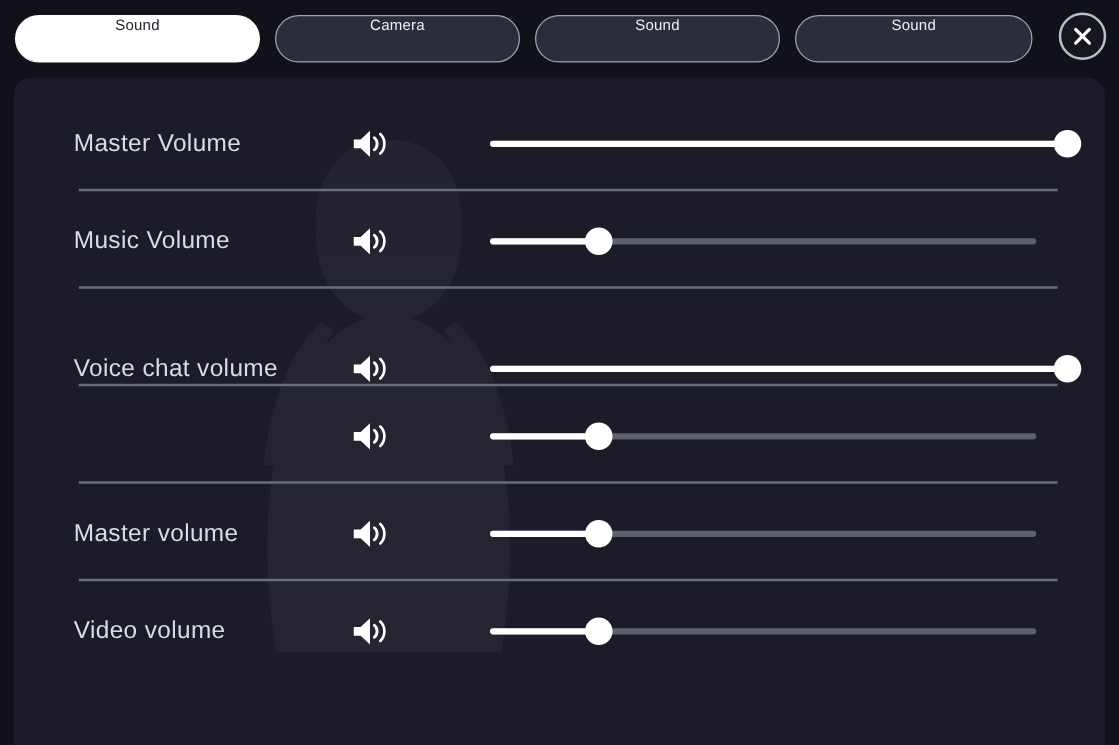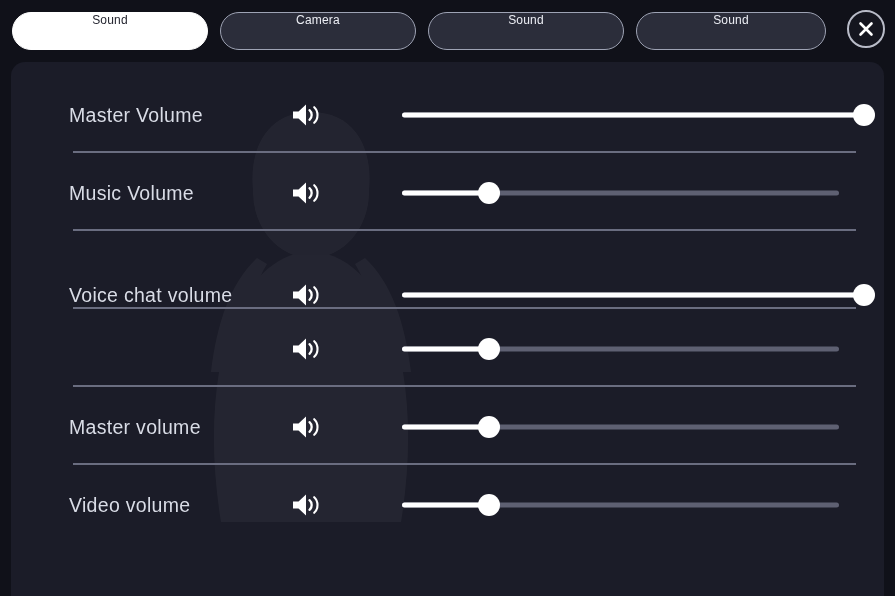--- a/index.html
+++ b/index.html
@@ -95,21 +95,21 @@
     left: 150px;
     top: 10px;
     width: 300px;
     height: 500px;
     opacity: 0.040;
     pointer-events: none;
   }
 
   #rows {
     position: absolute;
-    left: 10px; top: 0;
+    left: 0; top: 0;
     width: 760px;
     height: 534px;
   }
 
   .row {
     position: absolute;
     left: 0;
     width: 873px;
     height: 78px;
   }

